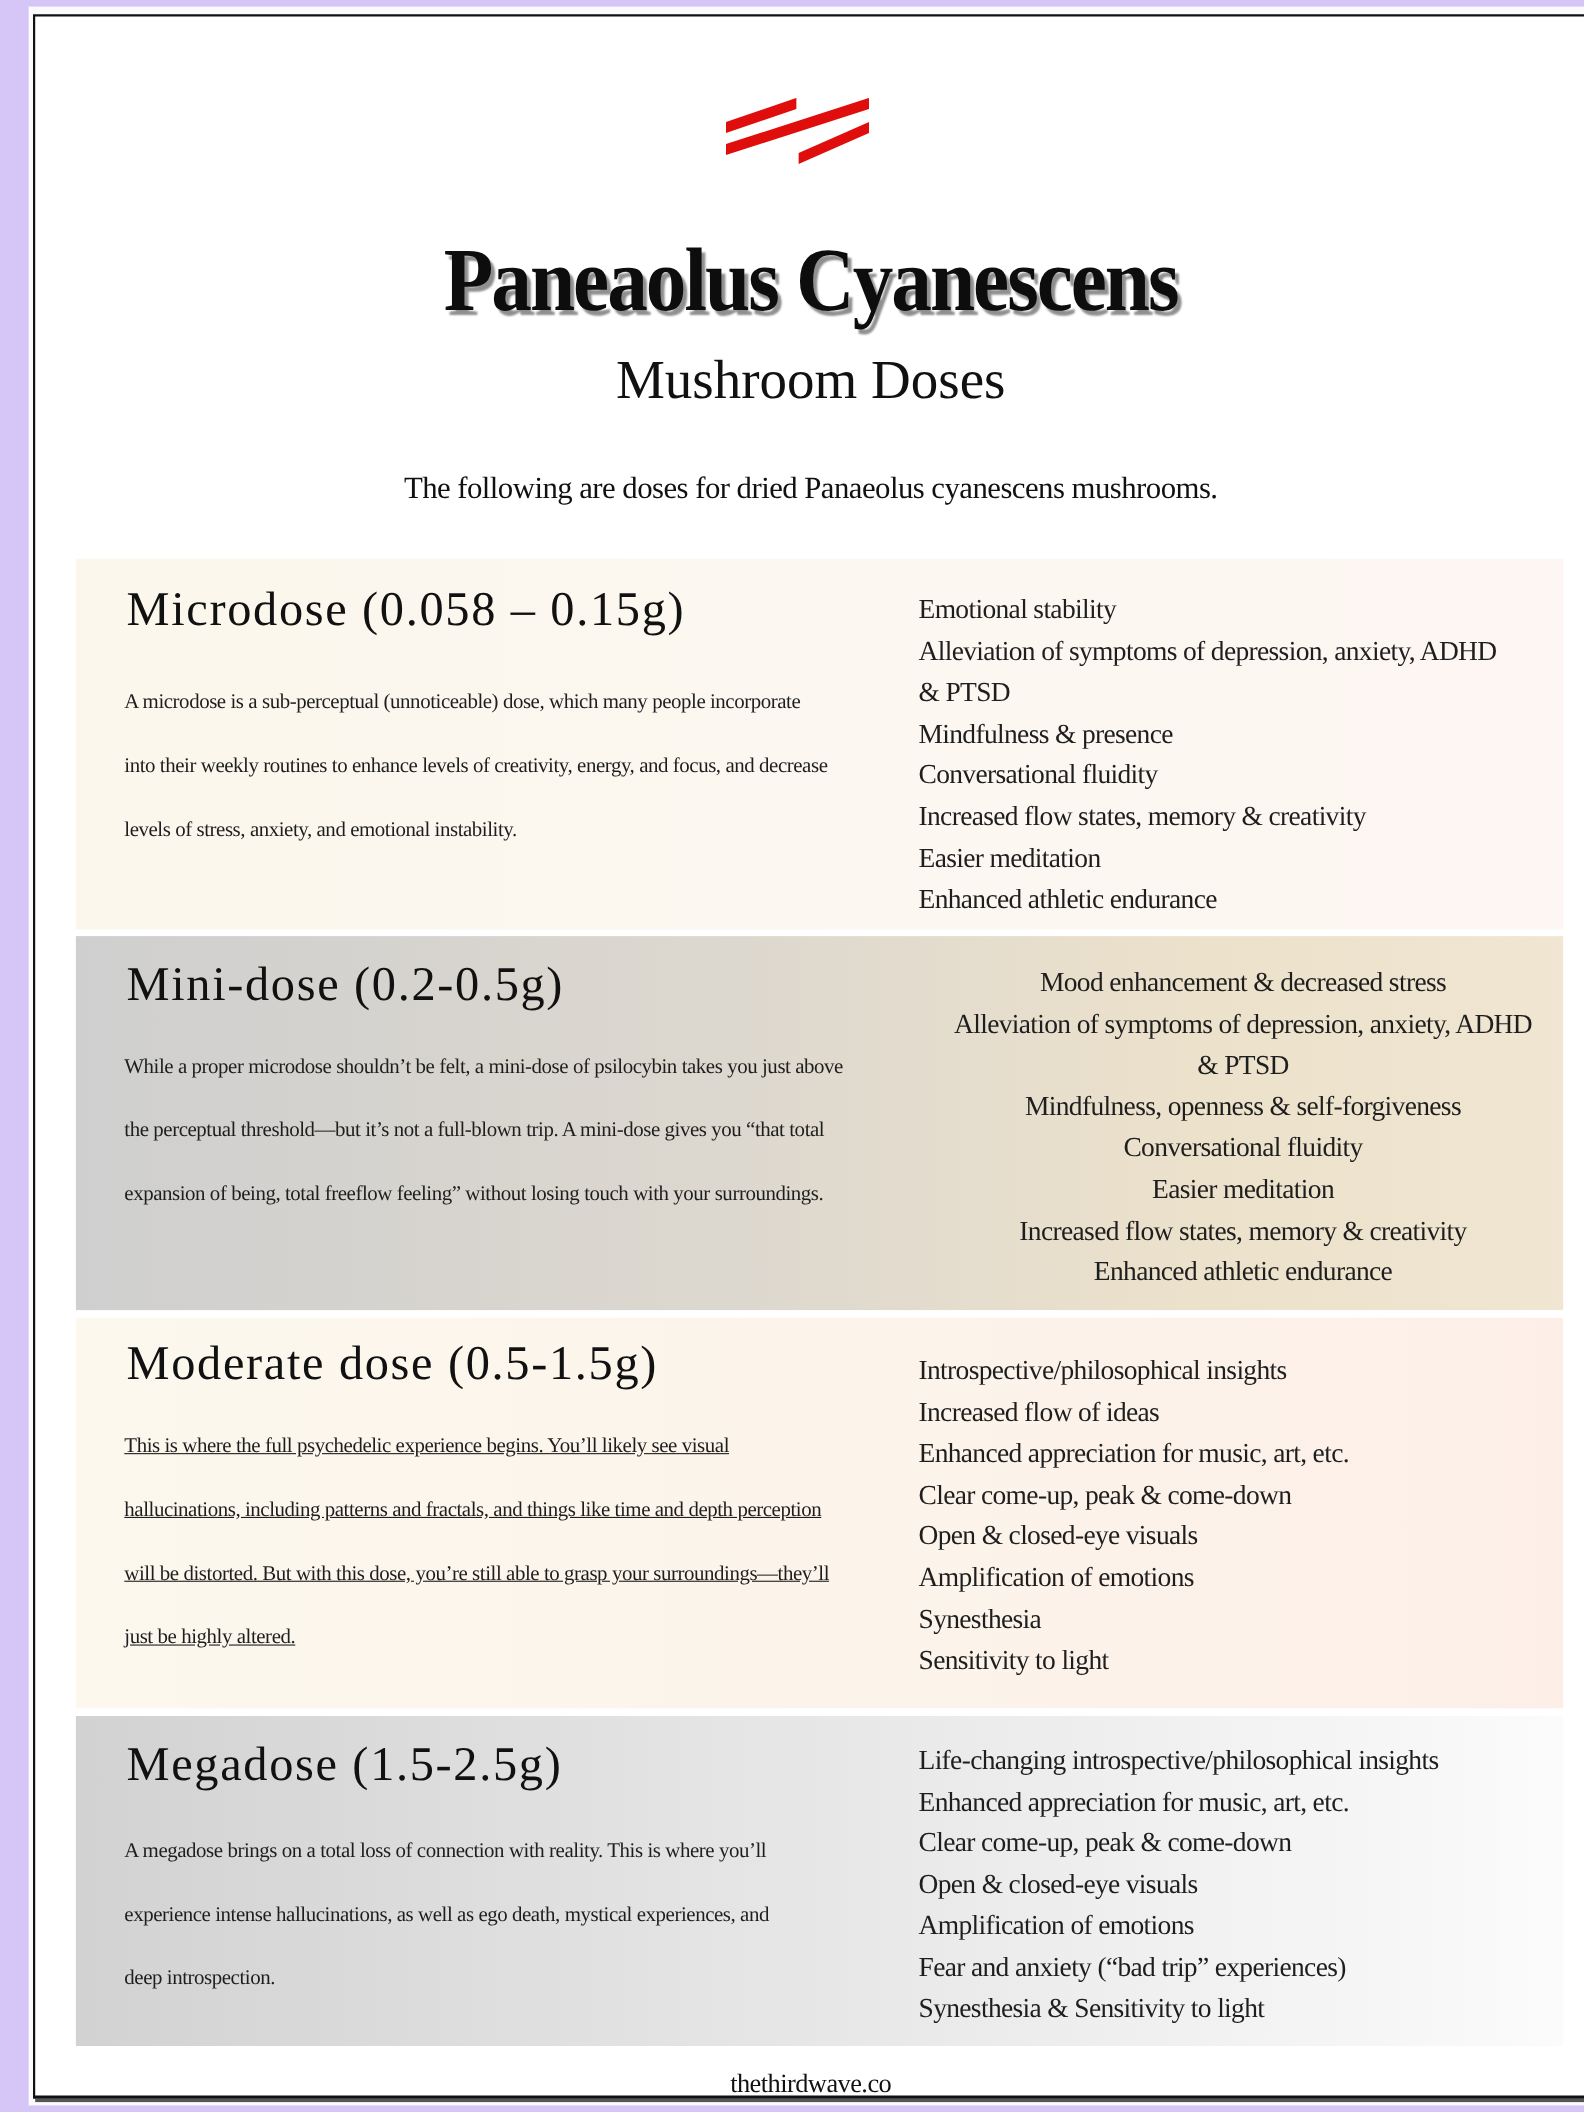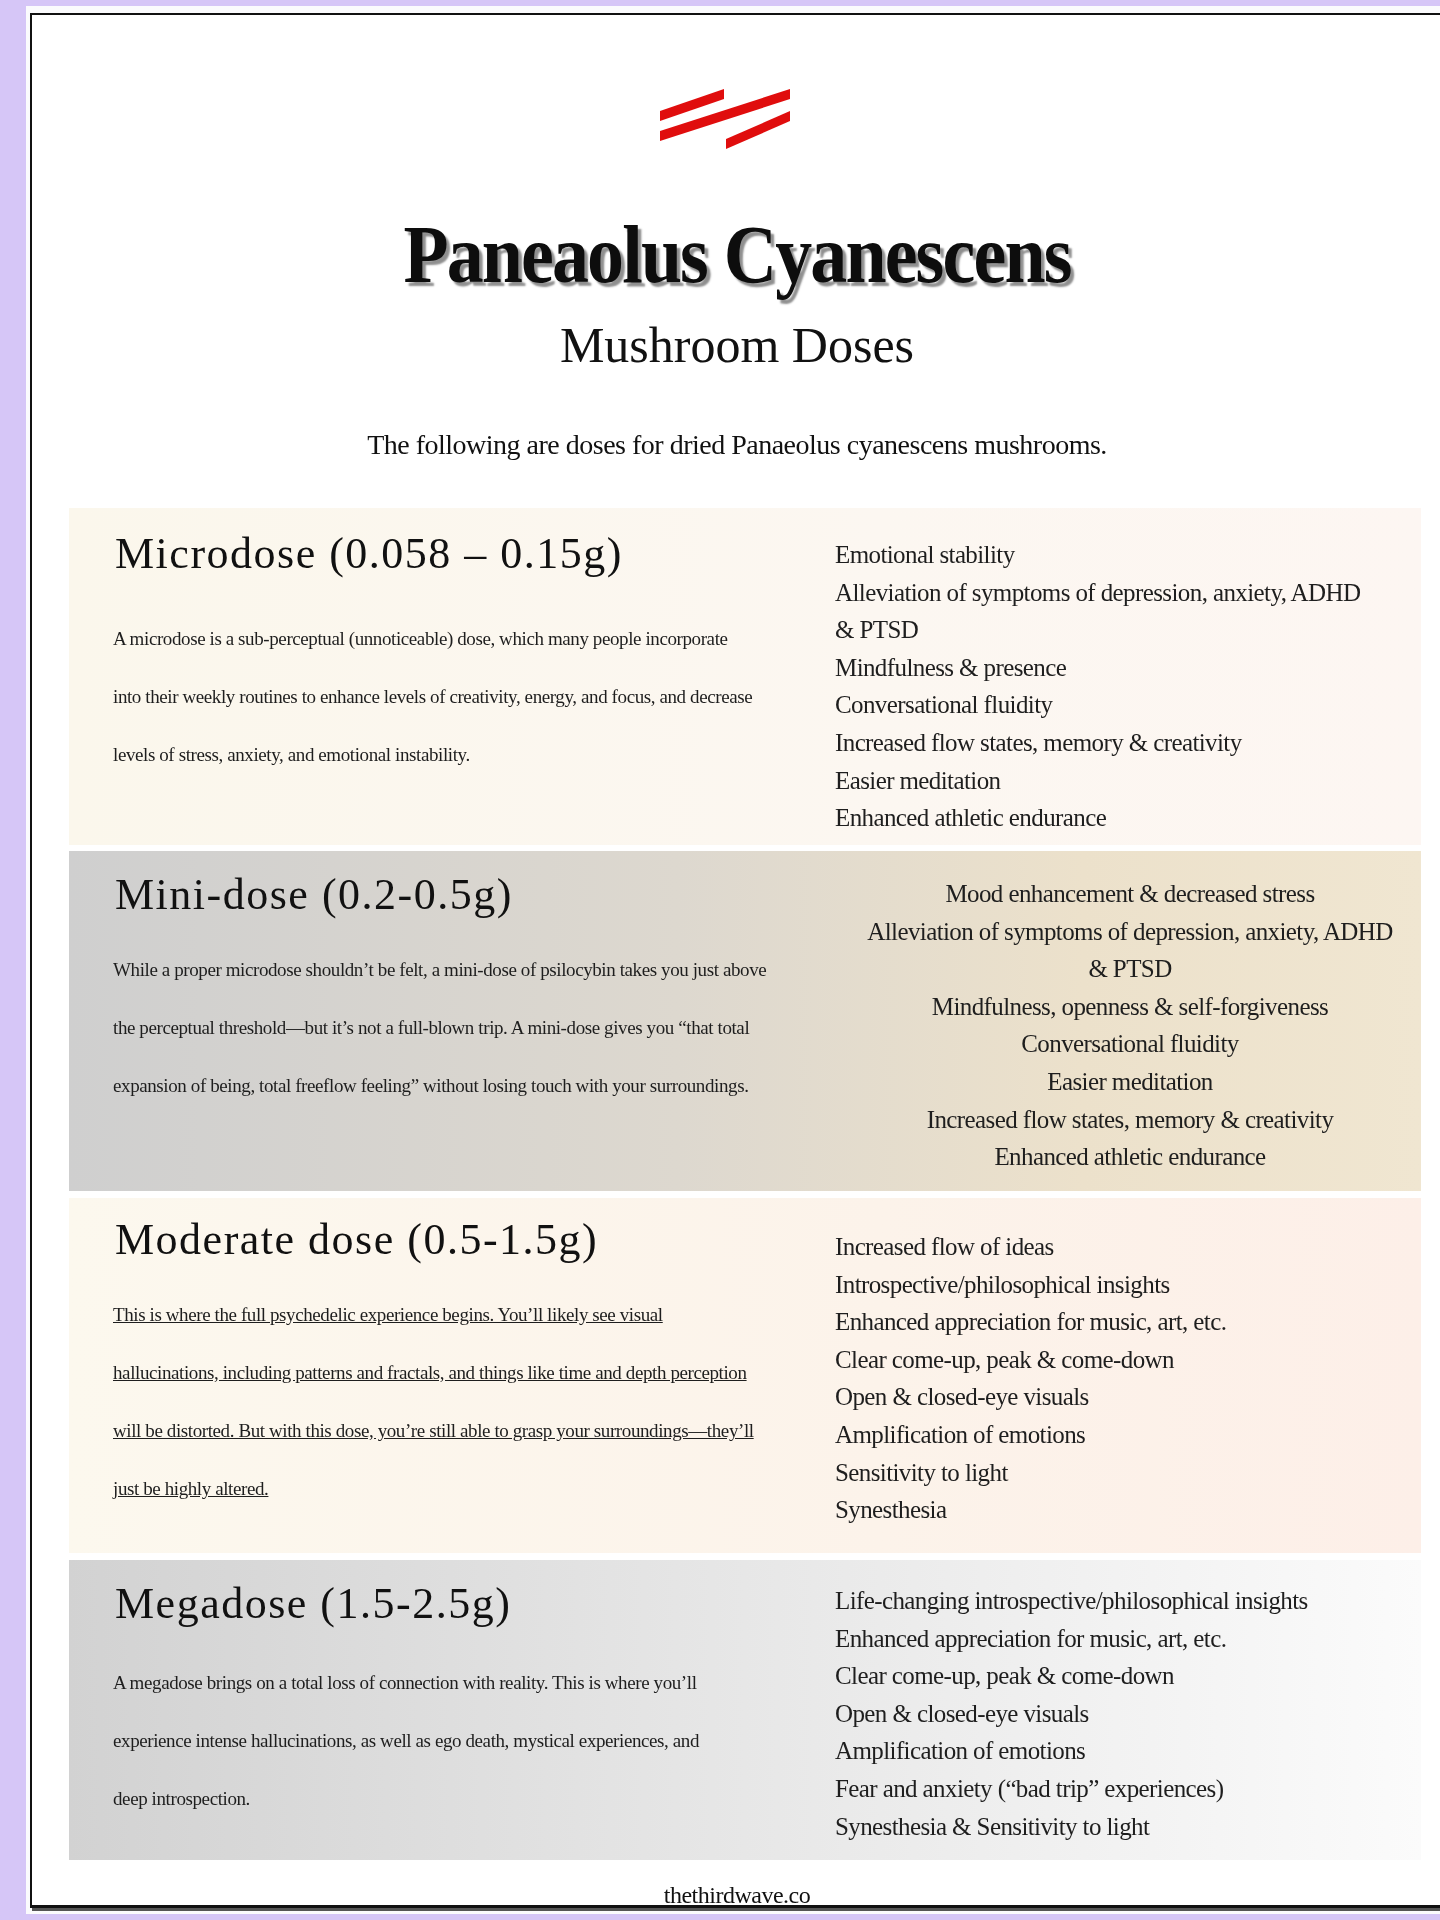--- a/index.html
+++ b/index.html
@@ -172,28 +172,28 @@
         <li>Easier meditation</li>
         <li>Increased flow states, memory &amp; creativity</li>
         <li>Enhanced athletic endurance</li>
       </ul>
     </section>
 
     <section class="card" id="card-moderate">
       <div class="heading" style="top:14px;">Moderate dose (0.5-1.5g)</div>
       <div class="desc" style="top:88px; width:650px;text-decoration:underline;">This is where the full psychedelic experience begins. You’ll likely see visual hallucinations, including patterns and fractals, and things like time and depth perception will be distorted. But with this dose, you’re still able to grasp your surroundings—they’ll just be highly altered.</div>
       <ul class="benefits" style="top:30px;">
+        <li>Introspective/philosophical insights</li>
         <li>Increased flow of ideas</li>
-        <li>Introspective/philosophical insights</li>
         <li>Enhanced appreciation for music, art, etc.</li>
         <li>Clear come-up, peak &amp; come-down</li>
         <li>Open &amp; closed-eye visuals</li>
         <li>Amplification of emotions</li>
+        <li>Synesthesia</li>
         <li>Sensitivity to light</li>
-        <li>Synesthesia</li>
       </ul>
     </section>
 
     <section class="card" id="card-mega">
       <div class="heading" style="top:16px;">Megadose (1.5-2.5g)</div>
       <div class="desc" style="top:94px; width:600px;">A megadose brings on a total loss of connection with reality. This is where you’ll experience intense hallucinations, as well as ego death, mystical experiences, and deep introspection.</div>
       <ul class="benefits" style="top:22px;">
         <li>Life-changing introspective/philosophical insights</li>
         <li>Enhanced appreciation for music, art, etc.</li>
         <li>Clear come-up, peak &amp; come-down</li>

